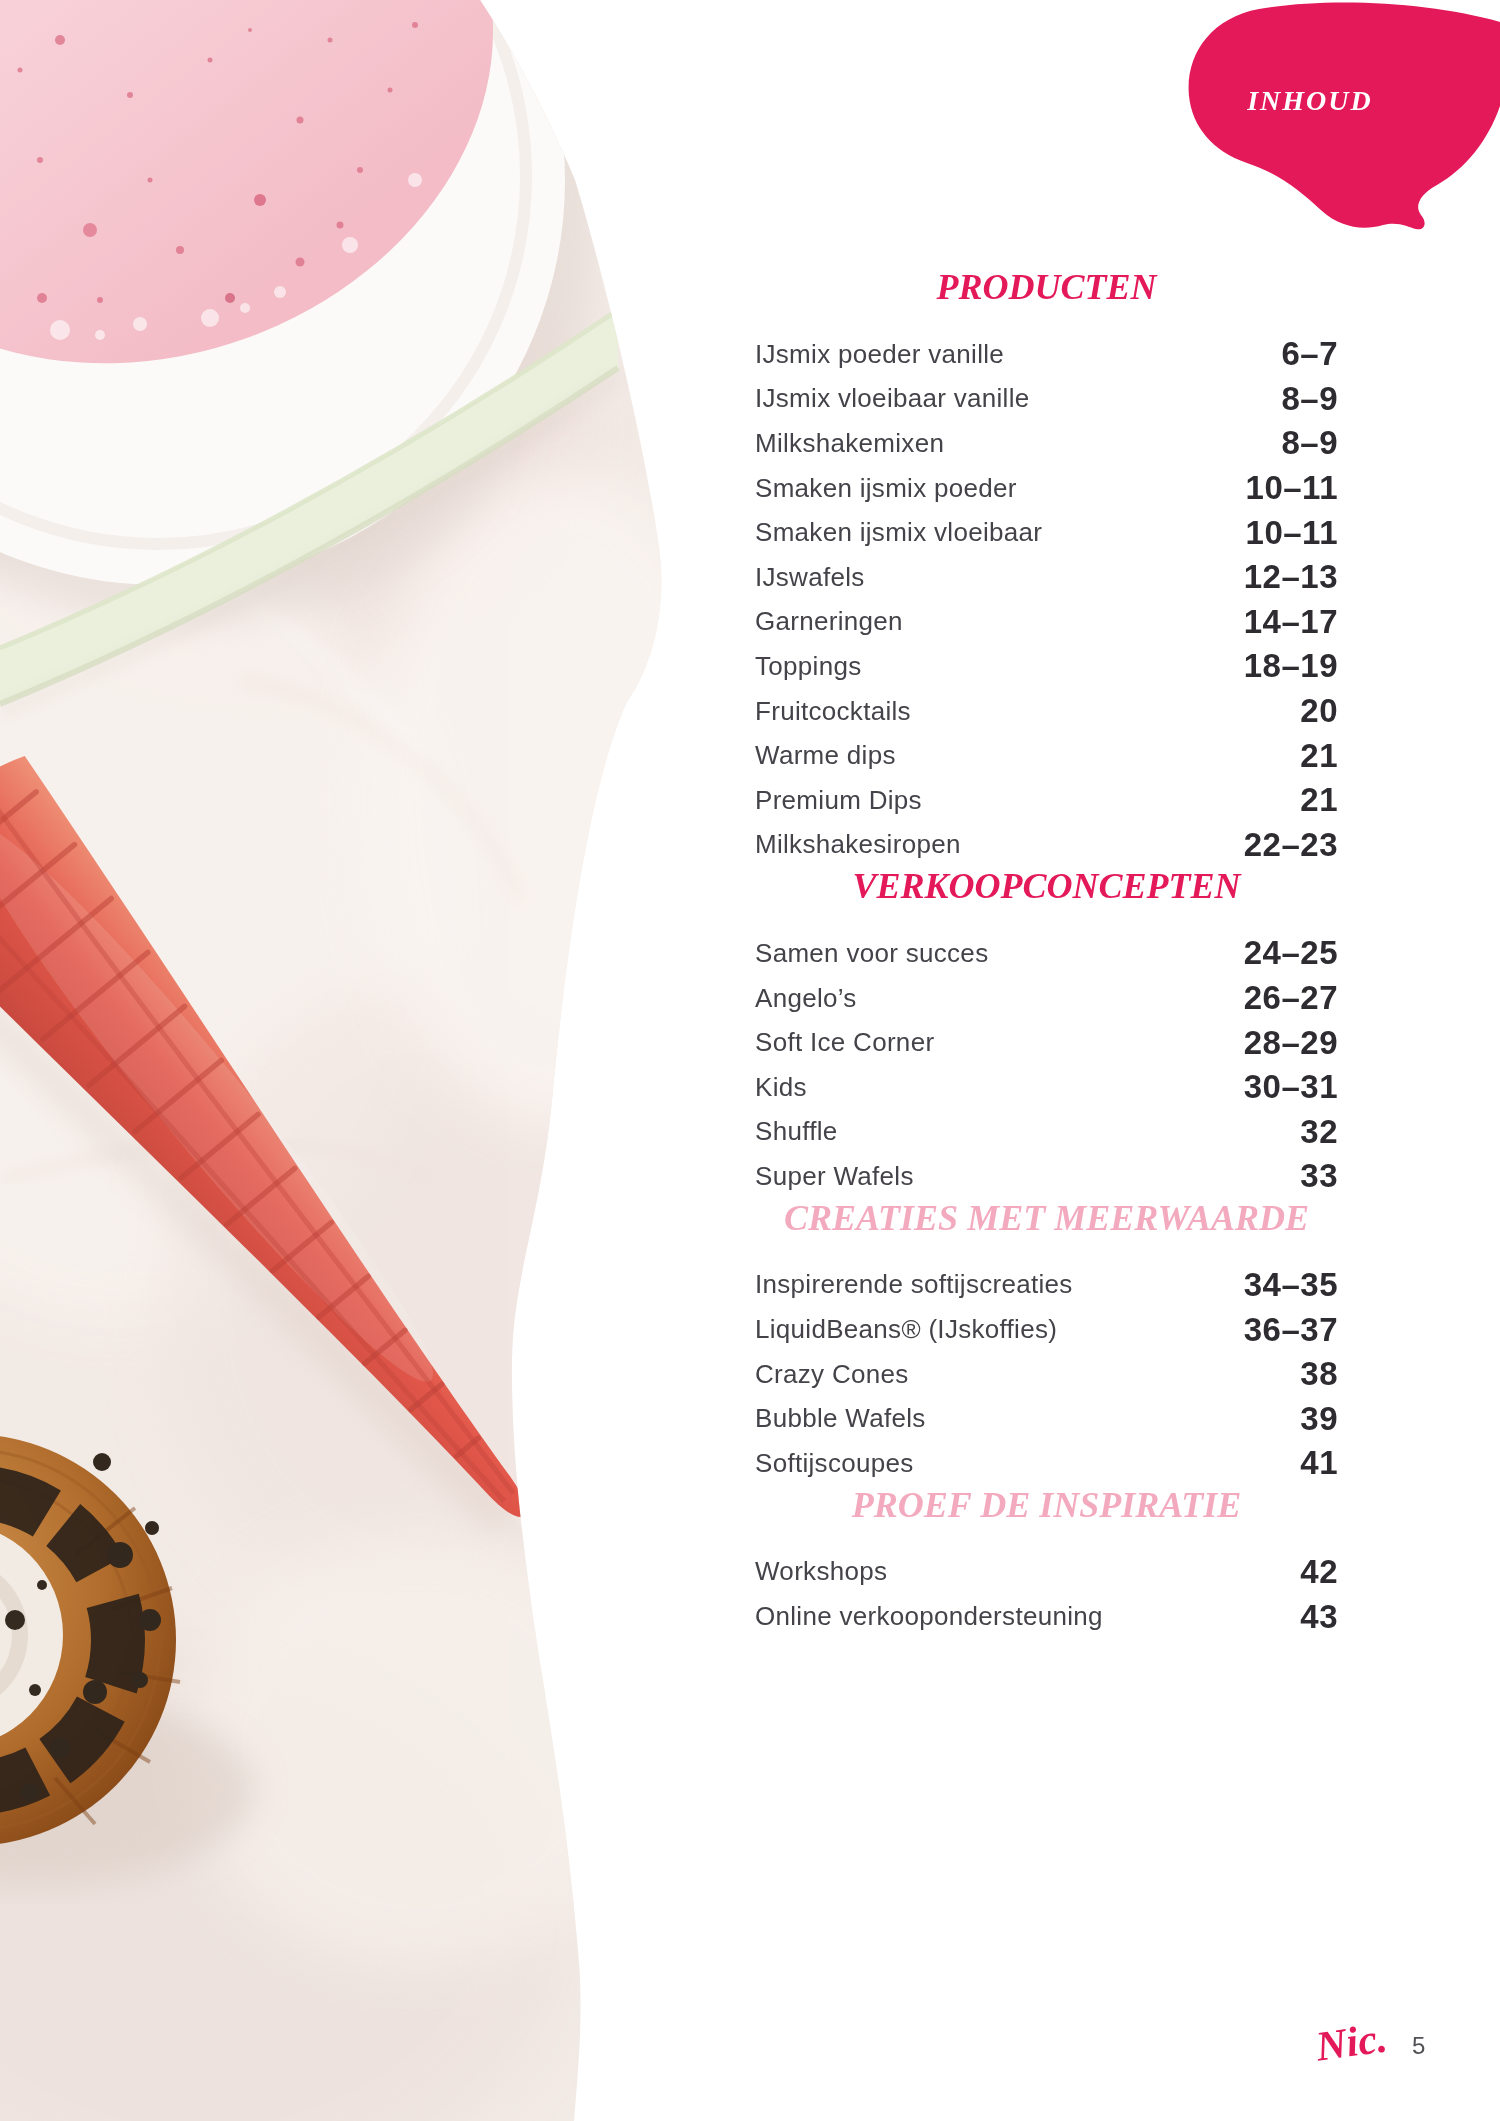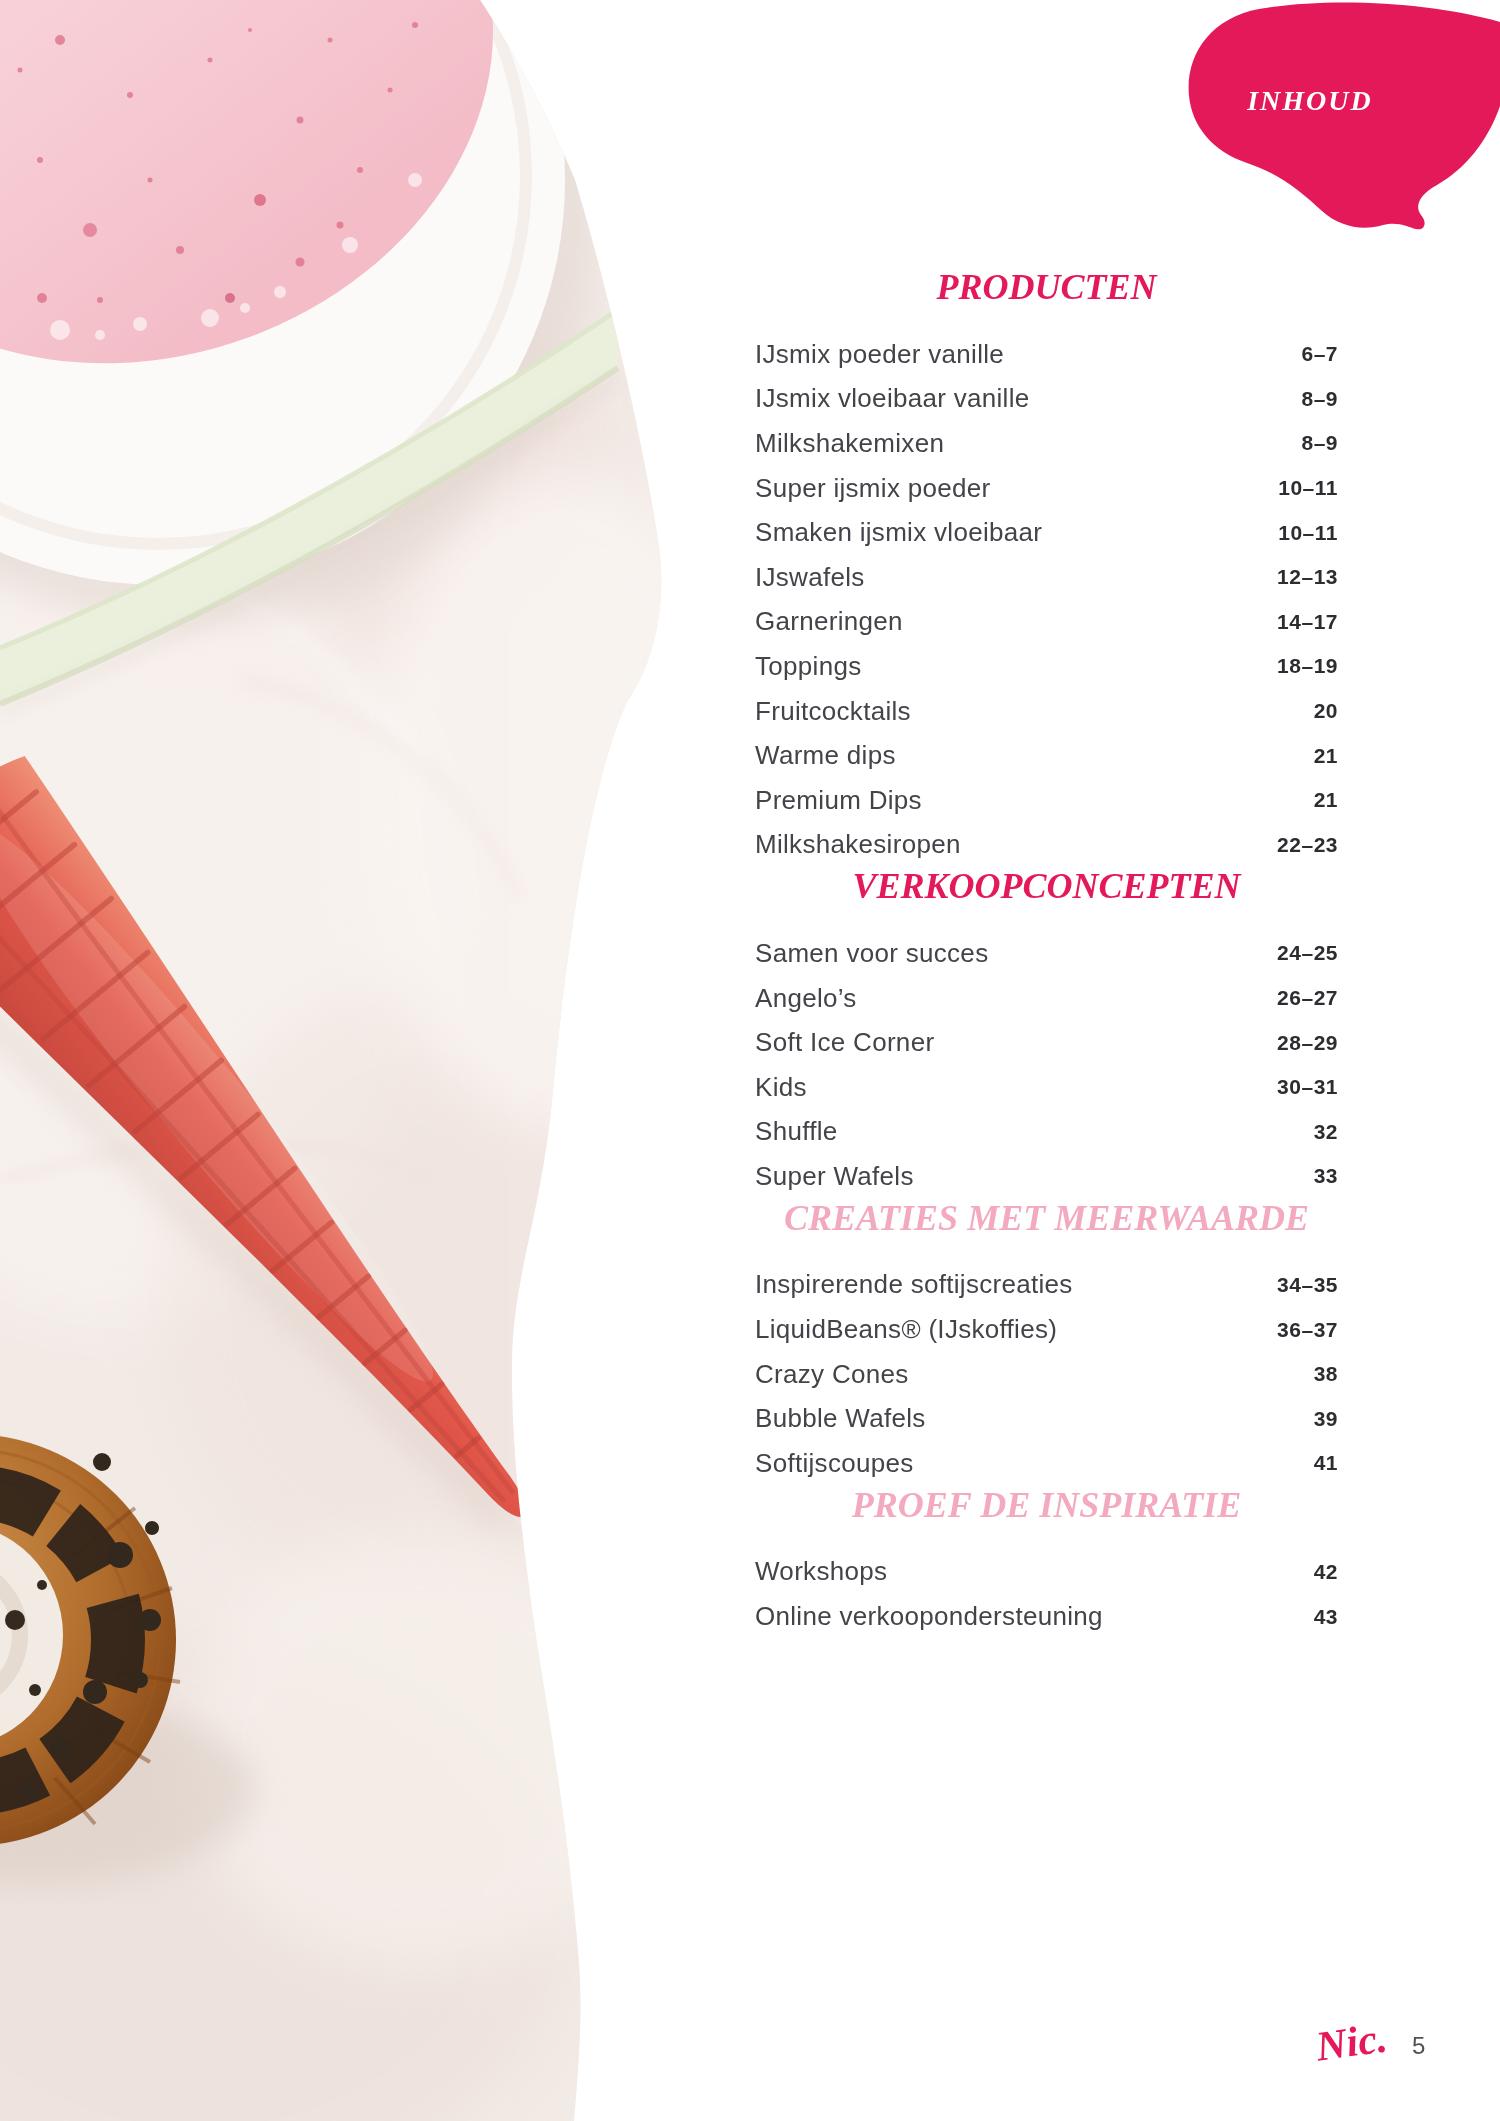--- a/index.html
+++ b/index.html
@@ -49,21 +49,21 @@
     justify-content:space-between;
     align-items:center;
     height:44.6px;
   }
   .row .lbl{
     font-size:26px;
     letter-spacing:0.3px;
     color:#454349;
   }
   .row .pg{
-    font-size:21px;
+    font-size:33px;
     font-weight:700;
     letter-spacing:0.5px;
     color:#2e2c31;
   }
   
   .brand-logo{
     position:absolute;
     left:1316px;
     top:2018px;
     font-family:"Liberation Serif", serif;
@@ -272,21 +272,21 @@
     </div>
       <div class="row">
       <span class="lbl">IJsmix vloeibaar vanille</span>
       <span class="pg">8–9</span>
     </div>
       <div class="row">
       <span class="lbl">Milkshakemixen</span>
       <span class="pg">8–9</span>
     </div>
       <div class="row">
-      <span class="lbl">Super ijsmix poeder</span>
+      <span class="lbl">Smaken ijsmix poeder</span>
       <span class="pg">10–11</span>
     </div>
       <div class="row">
       <span class="lbl">Smaken ijsmix vloeibaar</span>
       <span class="pg">10–11</span>
     </div>
       <div class="row">
       <span class="lbl">IJswafels</span>
       <span class="pg">12–13</span>
     </div>

